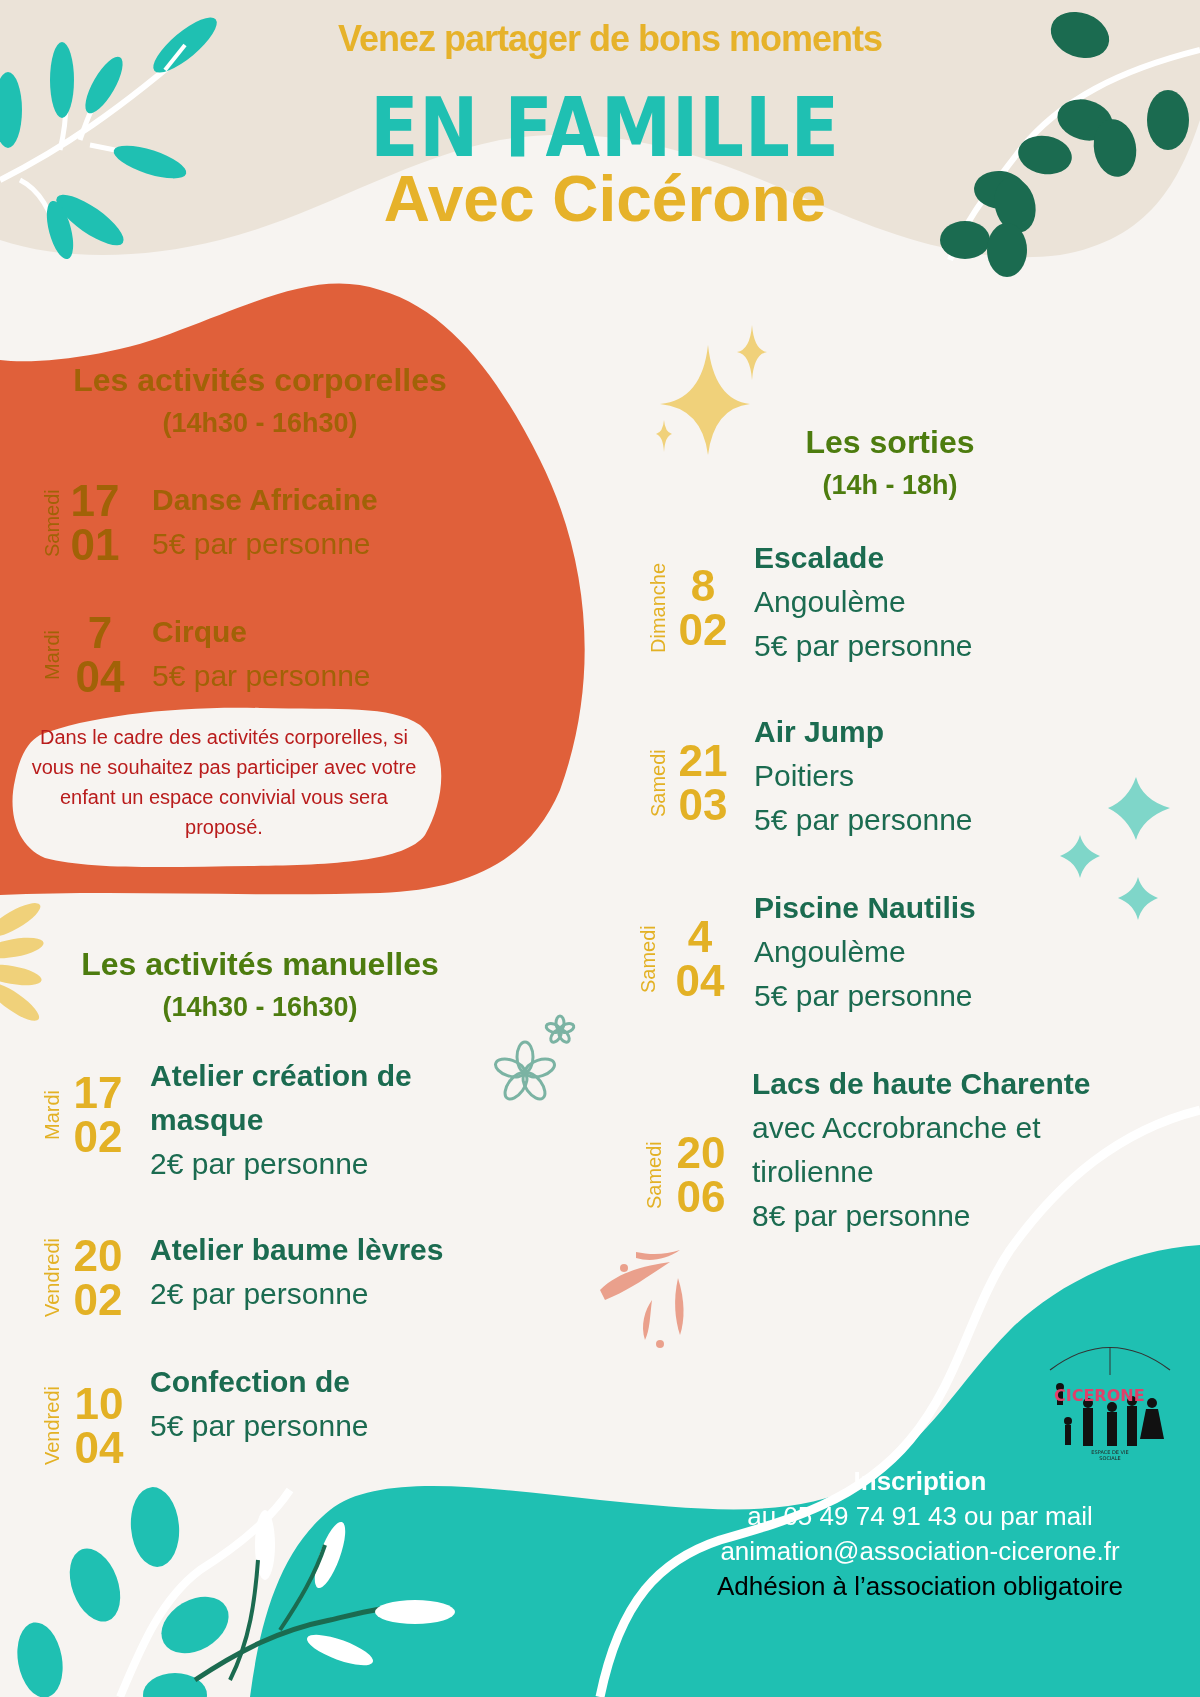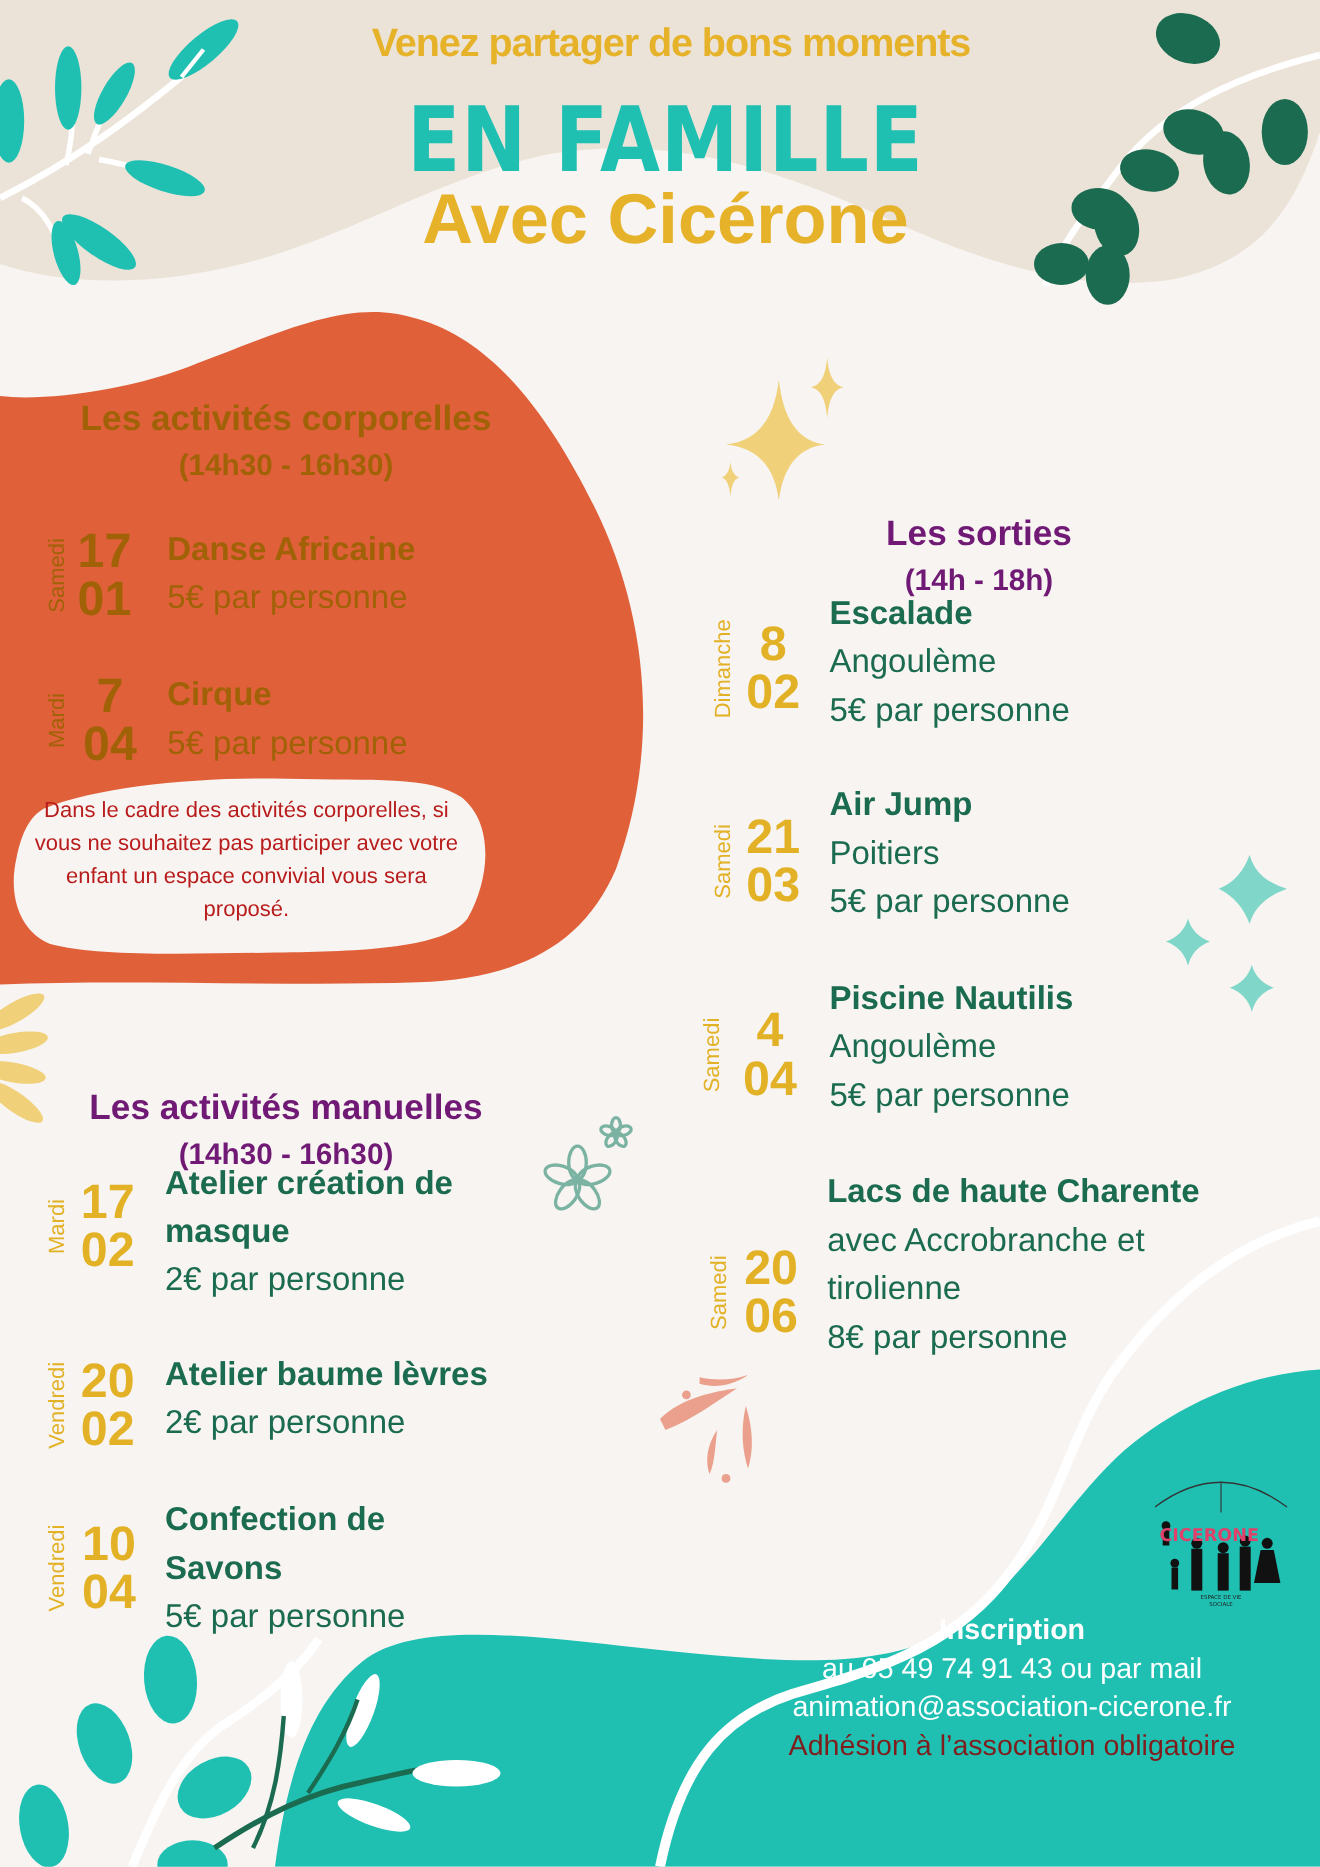--- a/index.html
+++ b/index.html
@@ -17,29 +17,29 @@
 
   .event { position:absolute; display:flex; align-items:flex-start; }
   .day-vert { writing-mode:vertical-rl; transform:rotate(180deg); font-size:20px; text-align:center; line-height:20px; }
   .date-box { display:flex; align-items:center; }
   .date-nums { font-weight:bold; font-size:44px; line-height:44px; text-align:center; margin-left:6px; }
   .ev-text { margin-left:28px; }
   .ev-name { font-weight:bold; font-size:30px; line-height:44px; }
   .ev-line { font-size:30px; line-height:44px; }
 
   .white-text { color:#a16207; }
-  .orange { color:#701a75;margin-top:42px; }
+  .orange { color:#4d7c0f; }
   .green { color:#1b6b50; }
   .gold { color:#e3b125; }
 
   .note { left:22px; width:404px; top:722px; font-size:20px; line-height:30px; color:#b91c1c; }
 
   .footer { left:640px; width:560px; top:1432px; font-size:26px; line-height:35px; color:#ffffff;margin-top:32px; }
   .footer .f-title { font-weight:bold; }
-  .footer .f-dark { color:#7f1d1d; }
+  .footer .f-dark { color:#000000; }
 
   .logo { left:1040px; top:1335px; width:140px; height:125px; }
 </style>
 </head>
 <body>
 
 <svg class="bg" width="1200" height="1697" viewBox="0 0 1200 1697">
 
   <path d="M0 0 H1200 V120 C1180 180 1150 240 1060 255 C980 265 900 240 820 205 C720 160 620 120 500 140 C400 160 320 215 220 240 C140 260 60 260 0 240 Z" fill="#ebe3d8"></path>
 
@@ -214,21 +214,20 @@
 <div class="event" style="left:42px;top:1360px;">
   <div class="date-box" style="margin-top:16px;">
     <div class="day-vert gold" style="height:100px;">Vendredi</div>
     <div class="date-nums gold" style="width:62px;">
       <div>10</div>
       <div>04</div>
     </div>
   </div>
   <div class="ev-text green" style="margin-left:20px;">
     <div class="ev-name">Confection de</div>
-    <div class="ev-name">Savons</div>
     <div class="ev-line">5€ par personne</div>
   </div>
 </div>
 
 <div class="abs sec-title orange center" style="left:700px;width:380px;top:424px;">Les sorties</div>
 <div class="abs sec-hours orange center" style="left:700px;width:380px;top:470px;">(14h - 18h)</div>
 
 <div class="event" style="left:648px;top:536px;">
   <div class="date-box" style="margin-top:14px;">
     <div class="day-vert gold" style="height:116px;">Dimanche</div>

